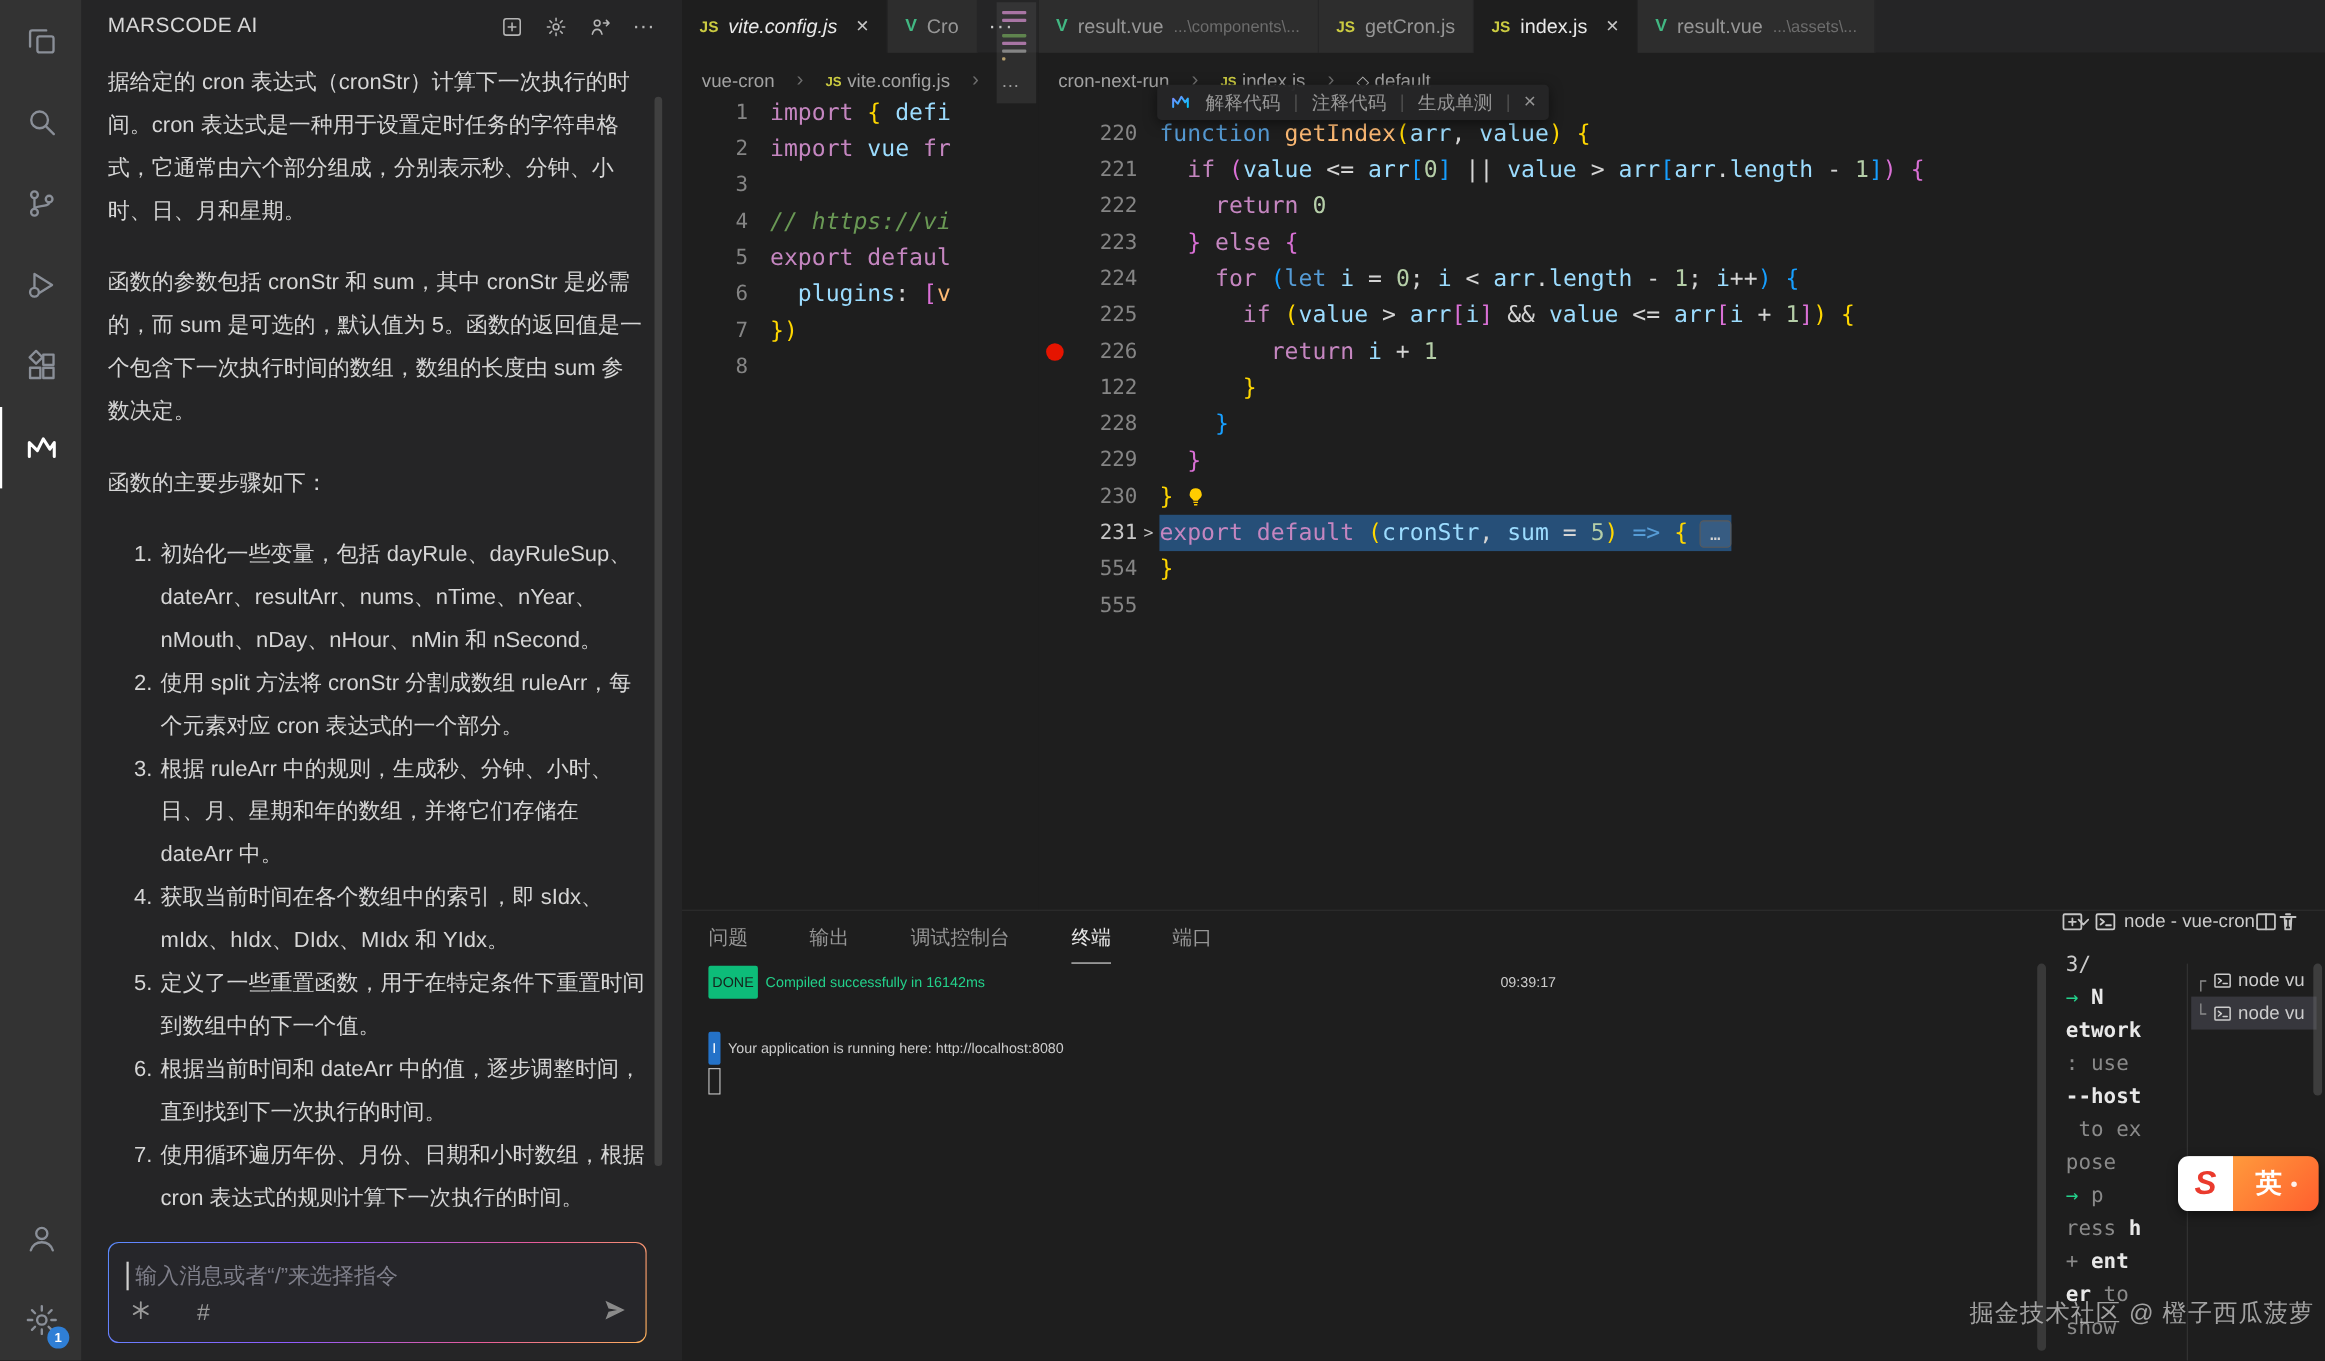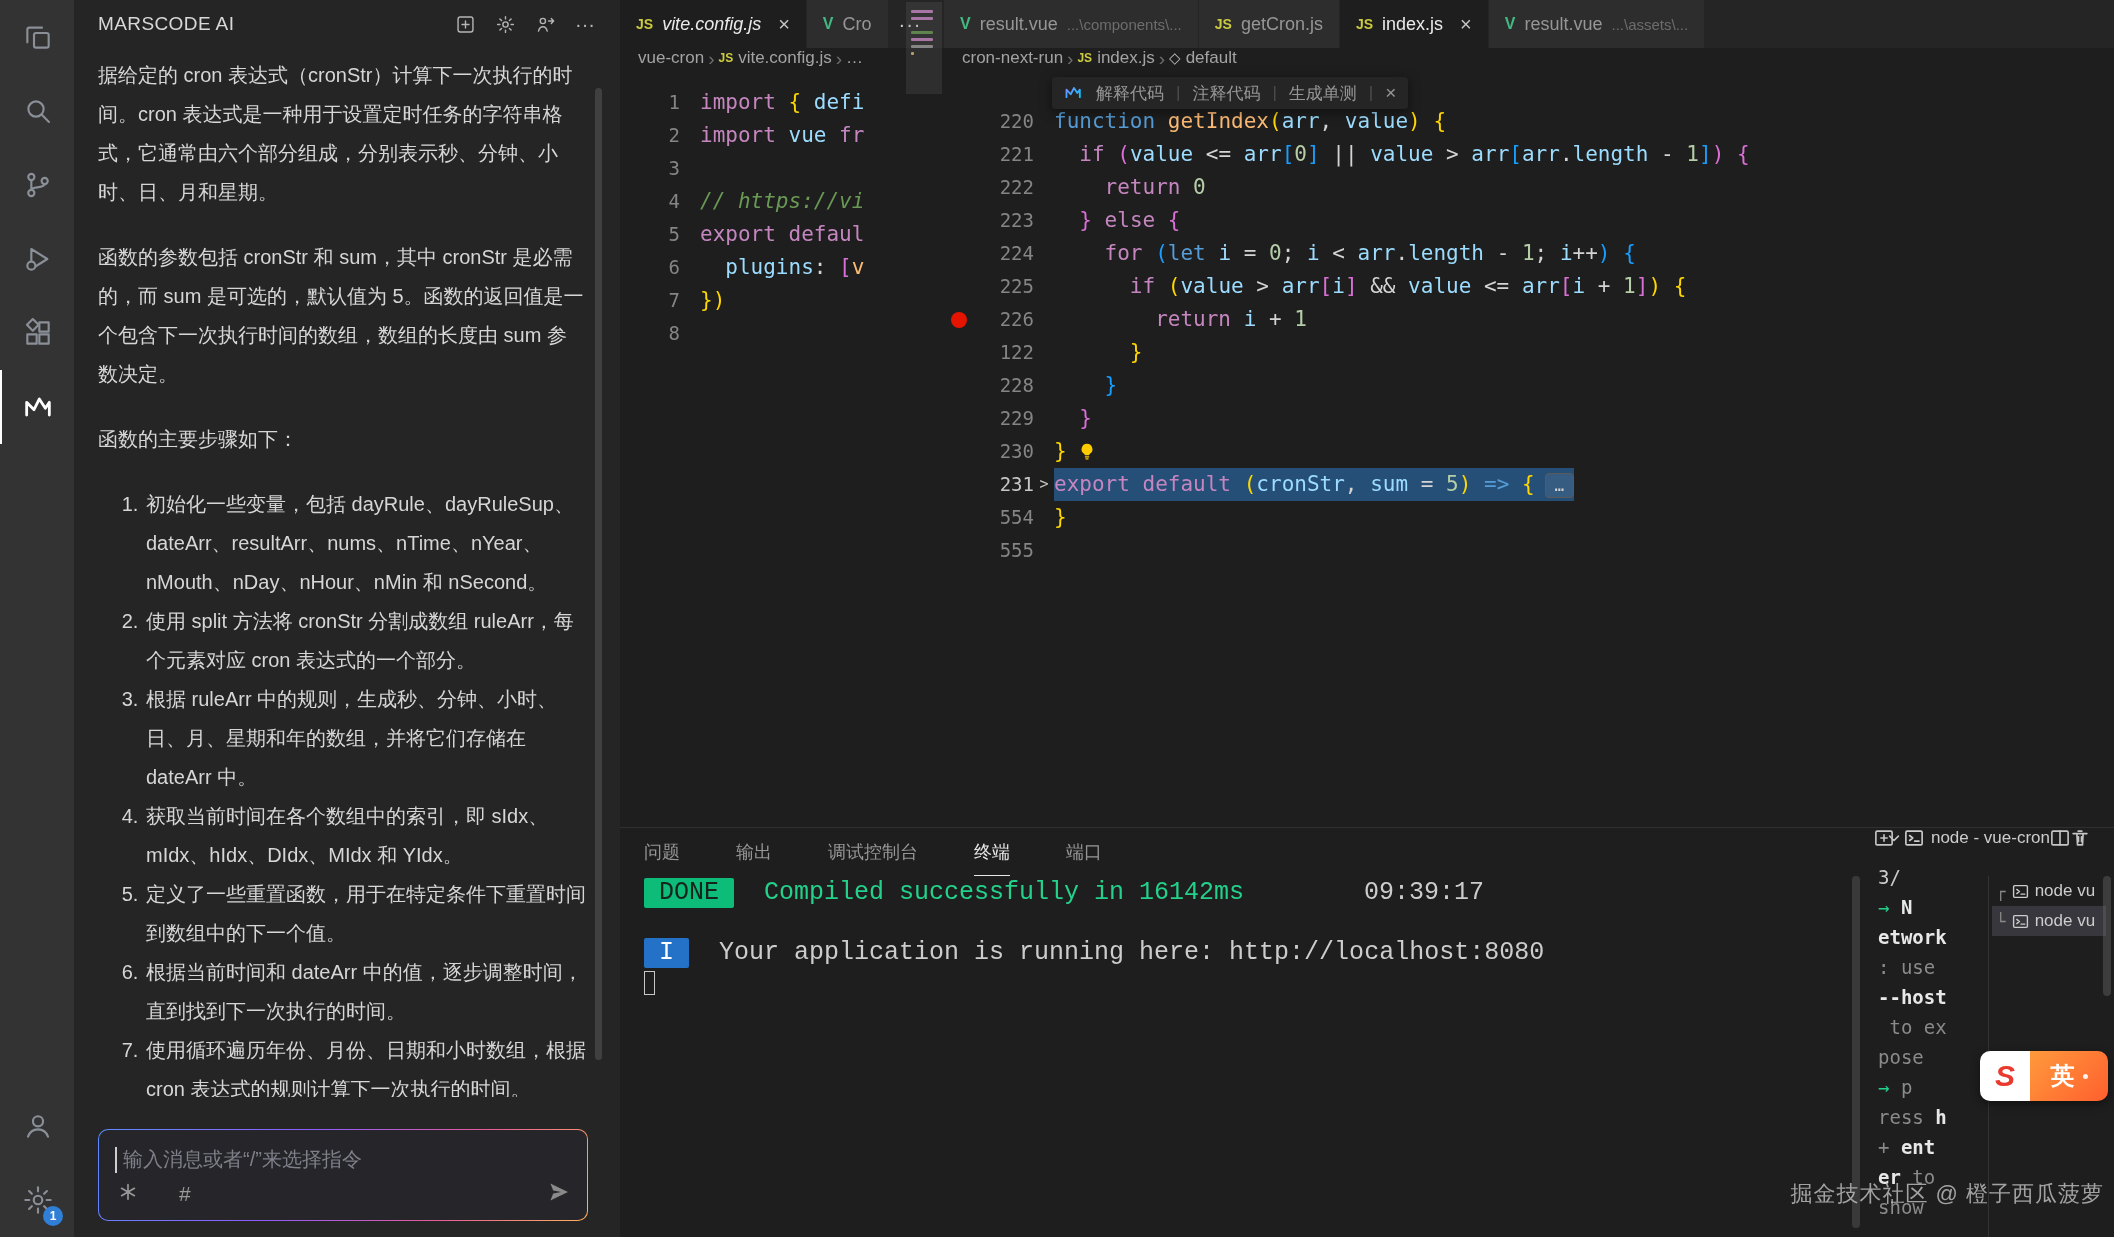--- a/index.html
+++ b/index.html
@@ -45,21 +45,21 @@
   .tabbar{height:48px;background:#252526;display:flex;align-items:stretch}
   .tab{display:flex;align-items:center;gap:9px;padding:0 16px;background:#2d2d2d;color:#969696;font-size:18px;border-right:1px solid #252526;white-space:nowrap;overflow:hidden}
   .tab.active{background:#1e1e1e;color:#eaeaea}
   .tab .tlabel.italic{font-style:italic}
   .tab .desc{color:#6d6d6d;font-size:15px}
   .tab .close{margin-left:8px;color:#c5c5c5;font-size:20px;line-height:20px}
   .fticon{font-weight:bold;font-size:14px}
   .fticon.js{color:#cbcb41}
   .fticon.vue{color:#42b883;font-size:16px}
   .tab-overflow{display:flex;align-items:center;padding:0 10px;color:#cfcfcf;font-size:20px;letter-spacing:1px}
-  .breadcrumb{height:36px;display:flex;align-items:flex-start;padding:0 18px;gap:4px;color:#a3a3a3;font-size:17px;background:#1e1e1e;white-space:nowrap}
+  .breadcrumb{height:36px;display:flex;align-items:flex-end;padding:0 18px;gap:20px;color:#a3a3a3;font-size:17px;background:#1e1e1e;white-space:nowrap}
   .crumb{display:flex;align-items:center;gap:5px}
   .crumb .mini{font-weight:bold;font-size:12px;color:#cbcb41}
   .crumb .sym{color:#b9b9b9;font-size:15px}
   .crumb-sep{color:#6e6e6e;font-size:19px}
 
   .code{position:relative;font-family:"DejaVu Sans Mono","Liberation Mono",monospace;font-size:21px;line-height:33px}
   #code1{padding-top:2px}
   #code2{padding-top:21px}
   .cline{display:flex;height:33px;align-items:center;white-space:pre}
   .cl-margin{display:flex;align-items:center;justify-content:center;height:100%}
@@ -93,21 +93,21 @@
   
   #panel{position:absolute;left:620px;top:827px;right:0;bottom:0;background:#1e1e1e;border-top:1px solid #2f2f2f}
   #panel-tabs{height:48px;display:flex;align-items:stretch;padding:0 24px;gap:36px}
   .ptab{display:flex;align-items:center;font-size:18px;color:#969696;border-bottom:1px solid transparent}
   .ptab.active{color:#e7e7e7;border-bottom-color:#e7e7e7}
   #panel-actions{margin-left:auto;display:flex;align-items:flex-start;color:#c5c5c5}
   #panel-actions svg{width:20px;height:20px;fill:none;stroke:currentColor;stroke-width:1.3;stroke-linecap:round;stroke-linejoin:round}
   #panel-actions .plabel{font-size:17px;color:#cccccc;display:flex;align-items:center;gap:7px}
   #panel-actions .chev{display:flex;align-items:center;margin-left:-10px}
 
-  #term-main{position:absolute;left:24px;top:50px;font-family:Liberation Mono, monospace;font-size:25px;line-height:30px}
+  #term-main{position:absolute;left:24px;top:50px;font-family:Liberation Sans, sans-serif;font-size:13px;line-height:30px}
   .trow{height:30px;display:flex;align-items:center;white-space:pre;position:relative}
   .t-badge-green{background:#0dbc79;color:#15241c;border-radius:2px}
   .t-green{color:#23d18b}
   .t-badge-blue{background:#2472c8;color:#fff;border-radius:2px}
   .t-fg{color:#cccccc}
   .t-dim{color:#8a8a8a}
   .t-fgb{color:#e8e8e8;font-weight:bold}
   .t-right{position:absolute;left:720px;color:#cccccc}
   .tcursor{width:11px;height:24px;border:1px solid #c8c8c8}
 

